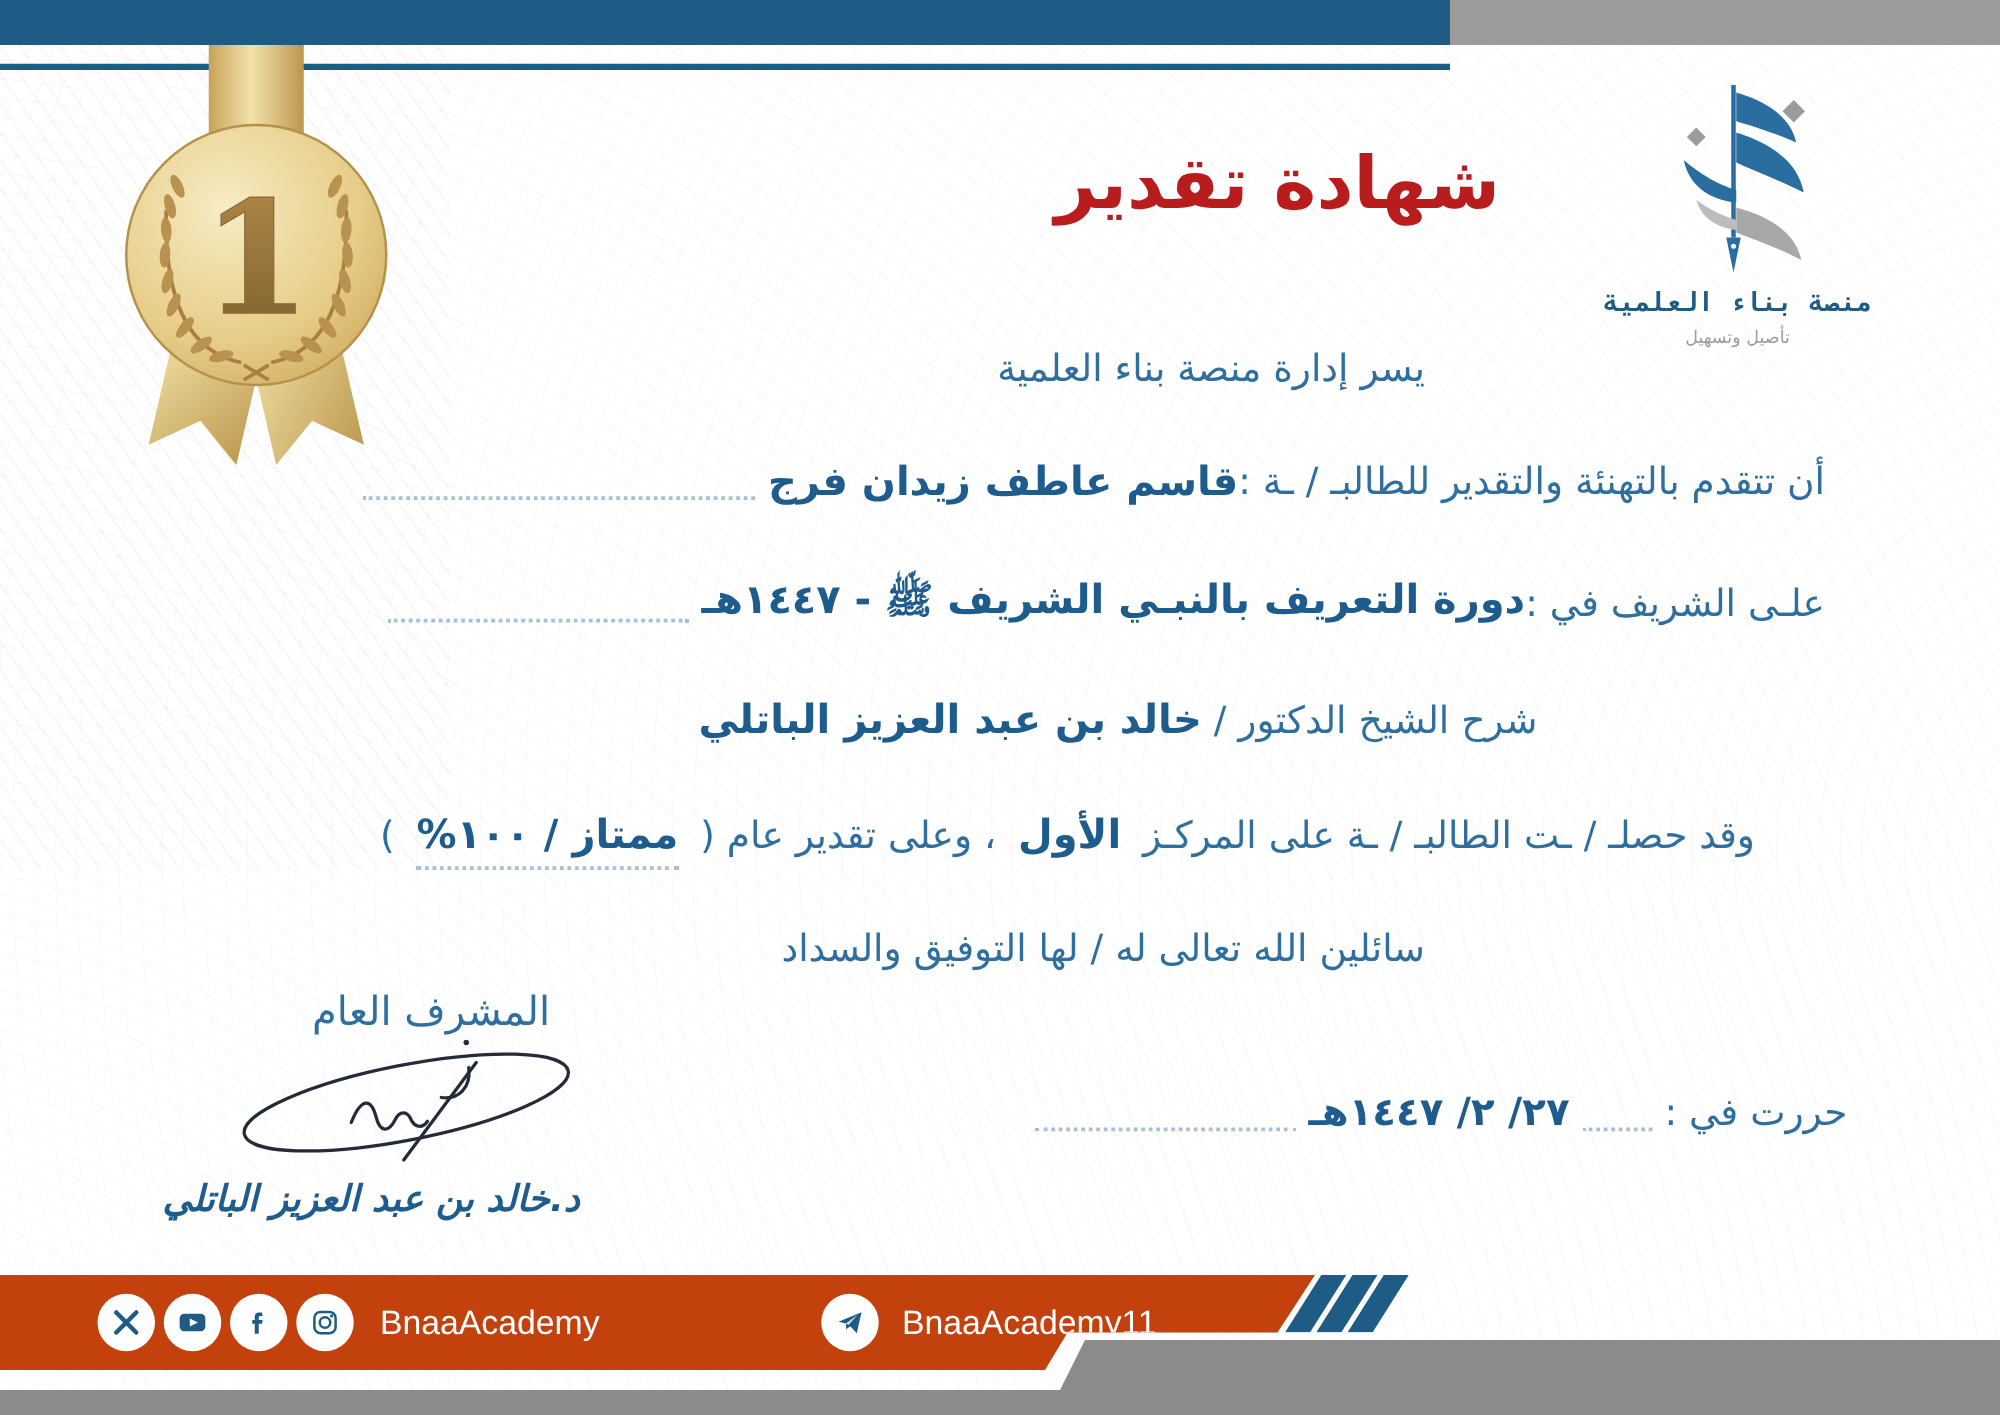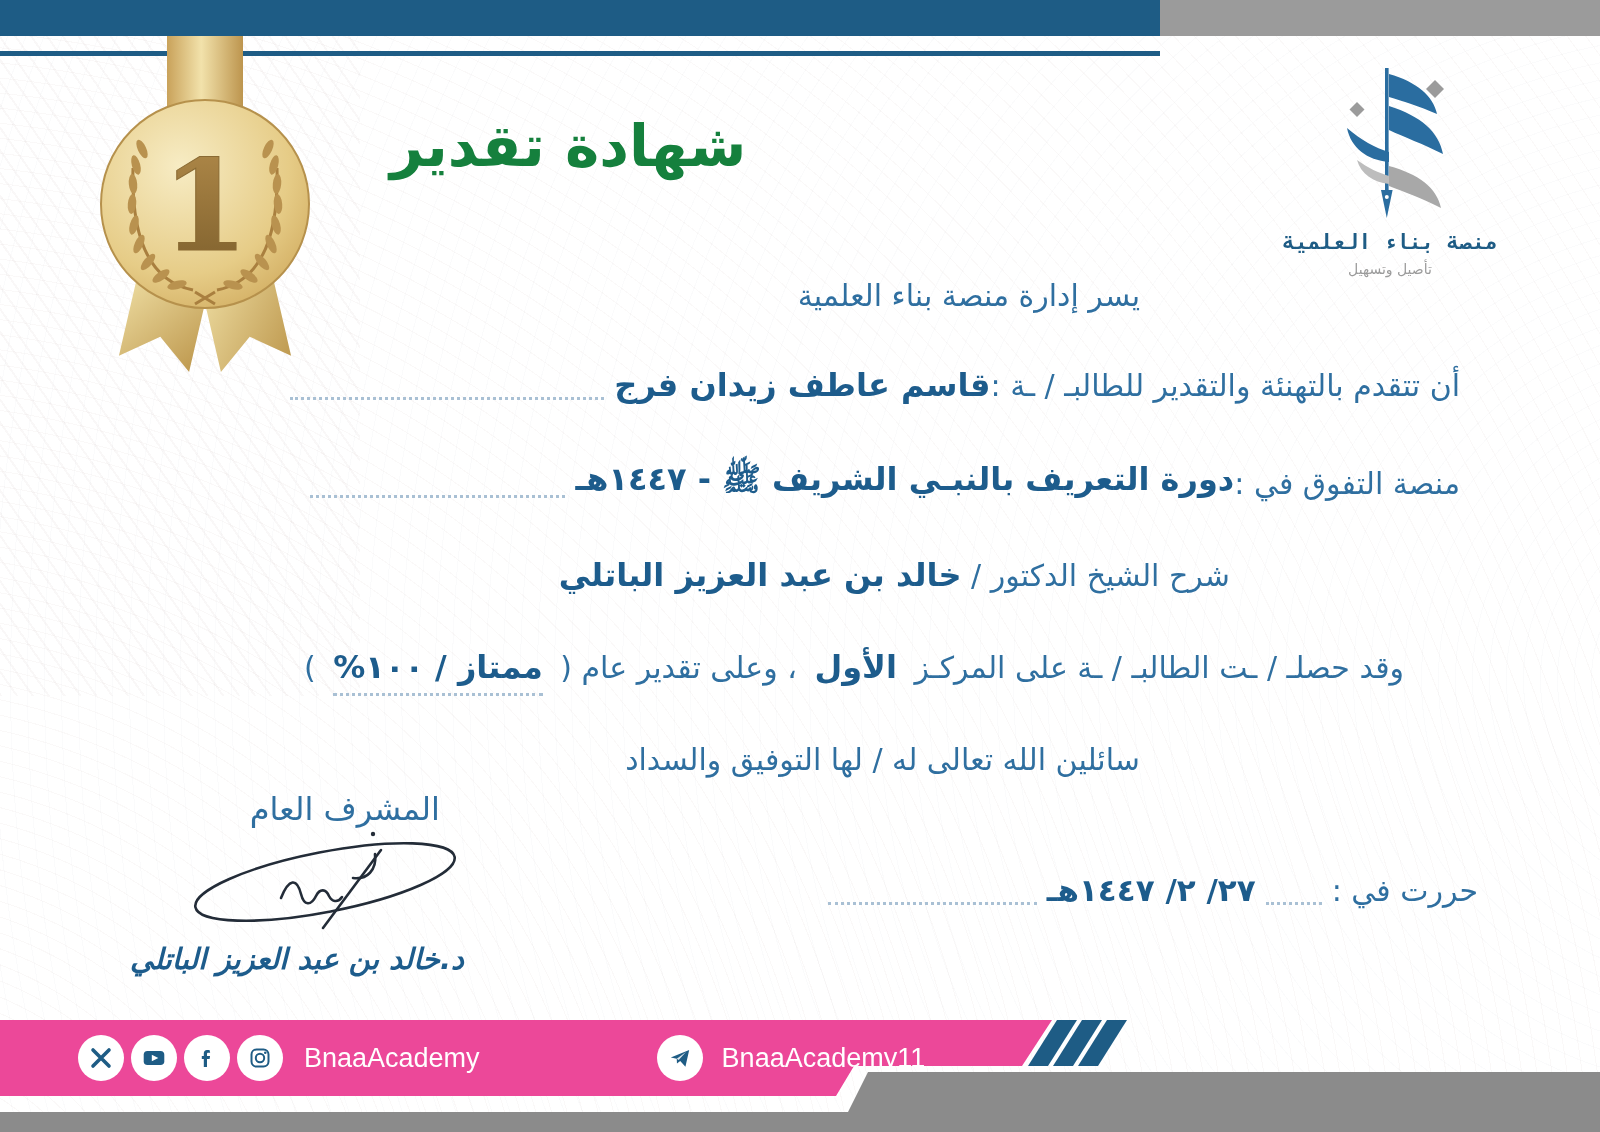--- a/index.html
+++ b/index.html
@@ -23,22 +23,22 @@
   .topbar-gray{position:absolute;left:1160px;top:0;width:440px;height:36px;background:#9b9b9b;}
   .topline{position:absolute;left:0;top:51px;width:1160px;height:5px;background:#1e5c85;}
   
   .medal{position:absolute;left:75px;top:36px;width:260px;height:340px;}
   
   .logo{position:absolute;left:1255px;top:66px;width:270px;text-align:center;}
   .logo svg{display:block;margin:0 auto;}
   .logo-name{font-size:21px;font-weight:bold;color:#1e5c85;margin-top:4px;font-family:Liberation Mono, monospace;}
   .logo-tagline{font-size:14px;color:#9b9b9b;letter-spacing:5px;margin-top:6px;}
   
-  .title{position:absolute;left:390px;top:112px;width:800px;text-align:left;
-         font-size:58px;font-weight:bold;color:#15803d;}
+  .title{position:absolute;left:400px;top:112px;width:800px;text-align:right;
+         font-size:58px;font-weight:bold;color:#b91c1c;}
   .line{position:absolute;font-size:30px;color:#2f6fa0;display:flex;align-items:center;}
   .line .t{white-space:nowrap;}
   .line .b{font-weight:bold;color:#1d5c8c;font-size:32px;white-space:nowrap;}
   .center-line{position:absolute;text-align:right;font-size:30px;color:#2f6fa0;}
   .center-line .b{font-weight:bold;color:#1d5c8c;font-size:32px;}
   .dots{flex:1;height:0;border-bottom:3px dotted #a9c0d4;transform:translateY(13px);margin:0 10px;}
   .dots-fixed{width:56px;flex:none;}
   .undot{border-bottom:3px dotted #a9c0d4;padding-bottom:7px;}
   .intro{left:440px;top:278px;width:700px;}
   .l2{right:140px;left:280px;top:366px;}
@@ -49,21 +49,21 @@
   .l6{left:440px;top:742px;width:700px;}
   .sup-label{position:absolute;left:240px;top:790px;width:200px;text-align:right;
              font-size:32px;color:#2f6fa0;}
   .signature{position:absolute;left:185px;top:820px;}
   .sup-name{position:absolute;left:130px;top:942px;width:420px;text-align:left;
             font-size:29px;font-weight:bold;color:#1d5c8c;font-style:italic;}
   .date-line{right:122px;width:660px;top:872px;}
   .date-line .b{font-size:31px;}
   
   .footer-bar{
-    position:absolute;left:0;top:1020px;width:1060px;height:76px;background:#ec4899;
+    position:absolute;left:0;top:1020px;width:1060px;height:76px;background:#c2410c;
     clip-path:polygon(0 0,1052px 0,1022px 46px,854px 46px,836px 76px,0 76px);
     display:flex;align-items:center;padding-left:78px;box-sizing:border-box;gap:7px;
     direction:ltr;
   }
   .icon-circle{width:46px;height:46px;border-radius:50%;background:#ffffff;
                display:flex;align-items:center;justify-content:center;flex:none;}
   .handle{color:#ffffff;font-size:27px;font-family:"Liberation Sans","DejaVu Sans",sans-serif;
           margin-left:14px;white-space:nowrap;}
   .handle.tg{margin-left:12px;}
   .tg-circle{margin-left:170px;}
@@ -166,21 +166,21 @@
 
   <div class="center-line intro" dir="rtl">يسر إدارة منصة بناء العلمية</div>
 
   <div class="line l2" dir="rtl">
     <span class="t">أن تتقدم بالتهنئة والتقدير للطالبـ / ـة :</span>
     <span class="b">قاسم عاطف زيدان فرج</span>
     <span class="dots"></span>
   </div>
 
   <div class="line l3" dir="rtl">
-    <span class="t">منصة التفوق في :</span>
+    <span class="t">علـى الشريف في :</span>
     <span class="b">دورة التعريف بالنبـي الشريف ﷺ - ١٤٤٧هـ</span>
     <span class="dots"></span>
   </div>
 
   <div class="center-line l4" dir="rtl">
     <span class="t">شرح الشيخ الدكتور /</span>
     <span class="b">خالد بن عبد العزيز الباتلي</span>
   </div>
 
   <div class="line l5">

